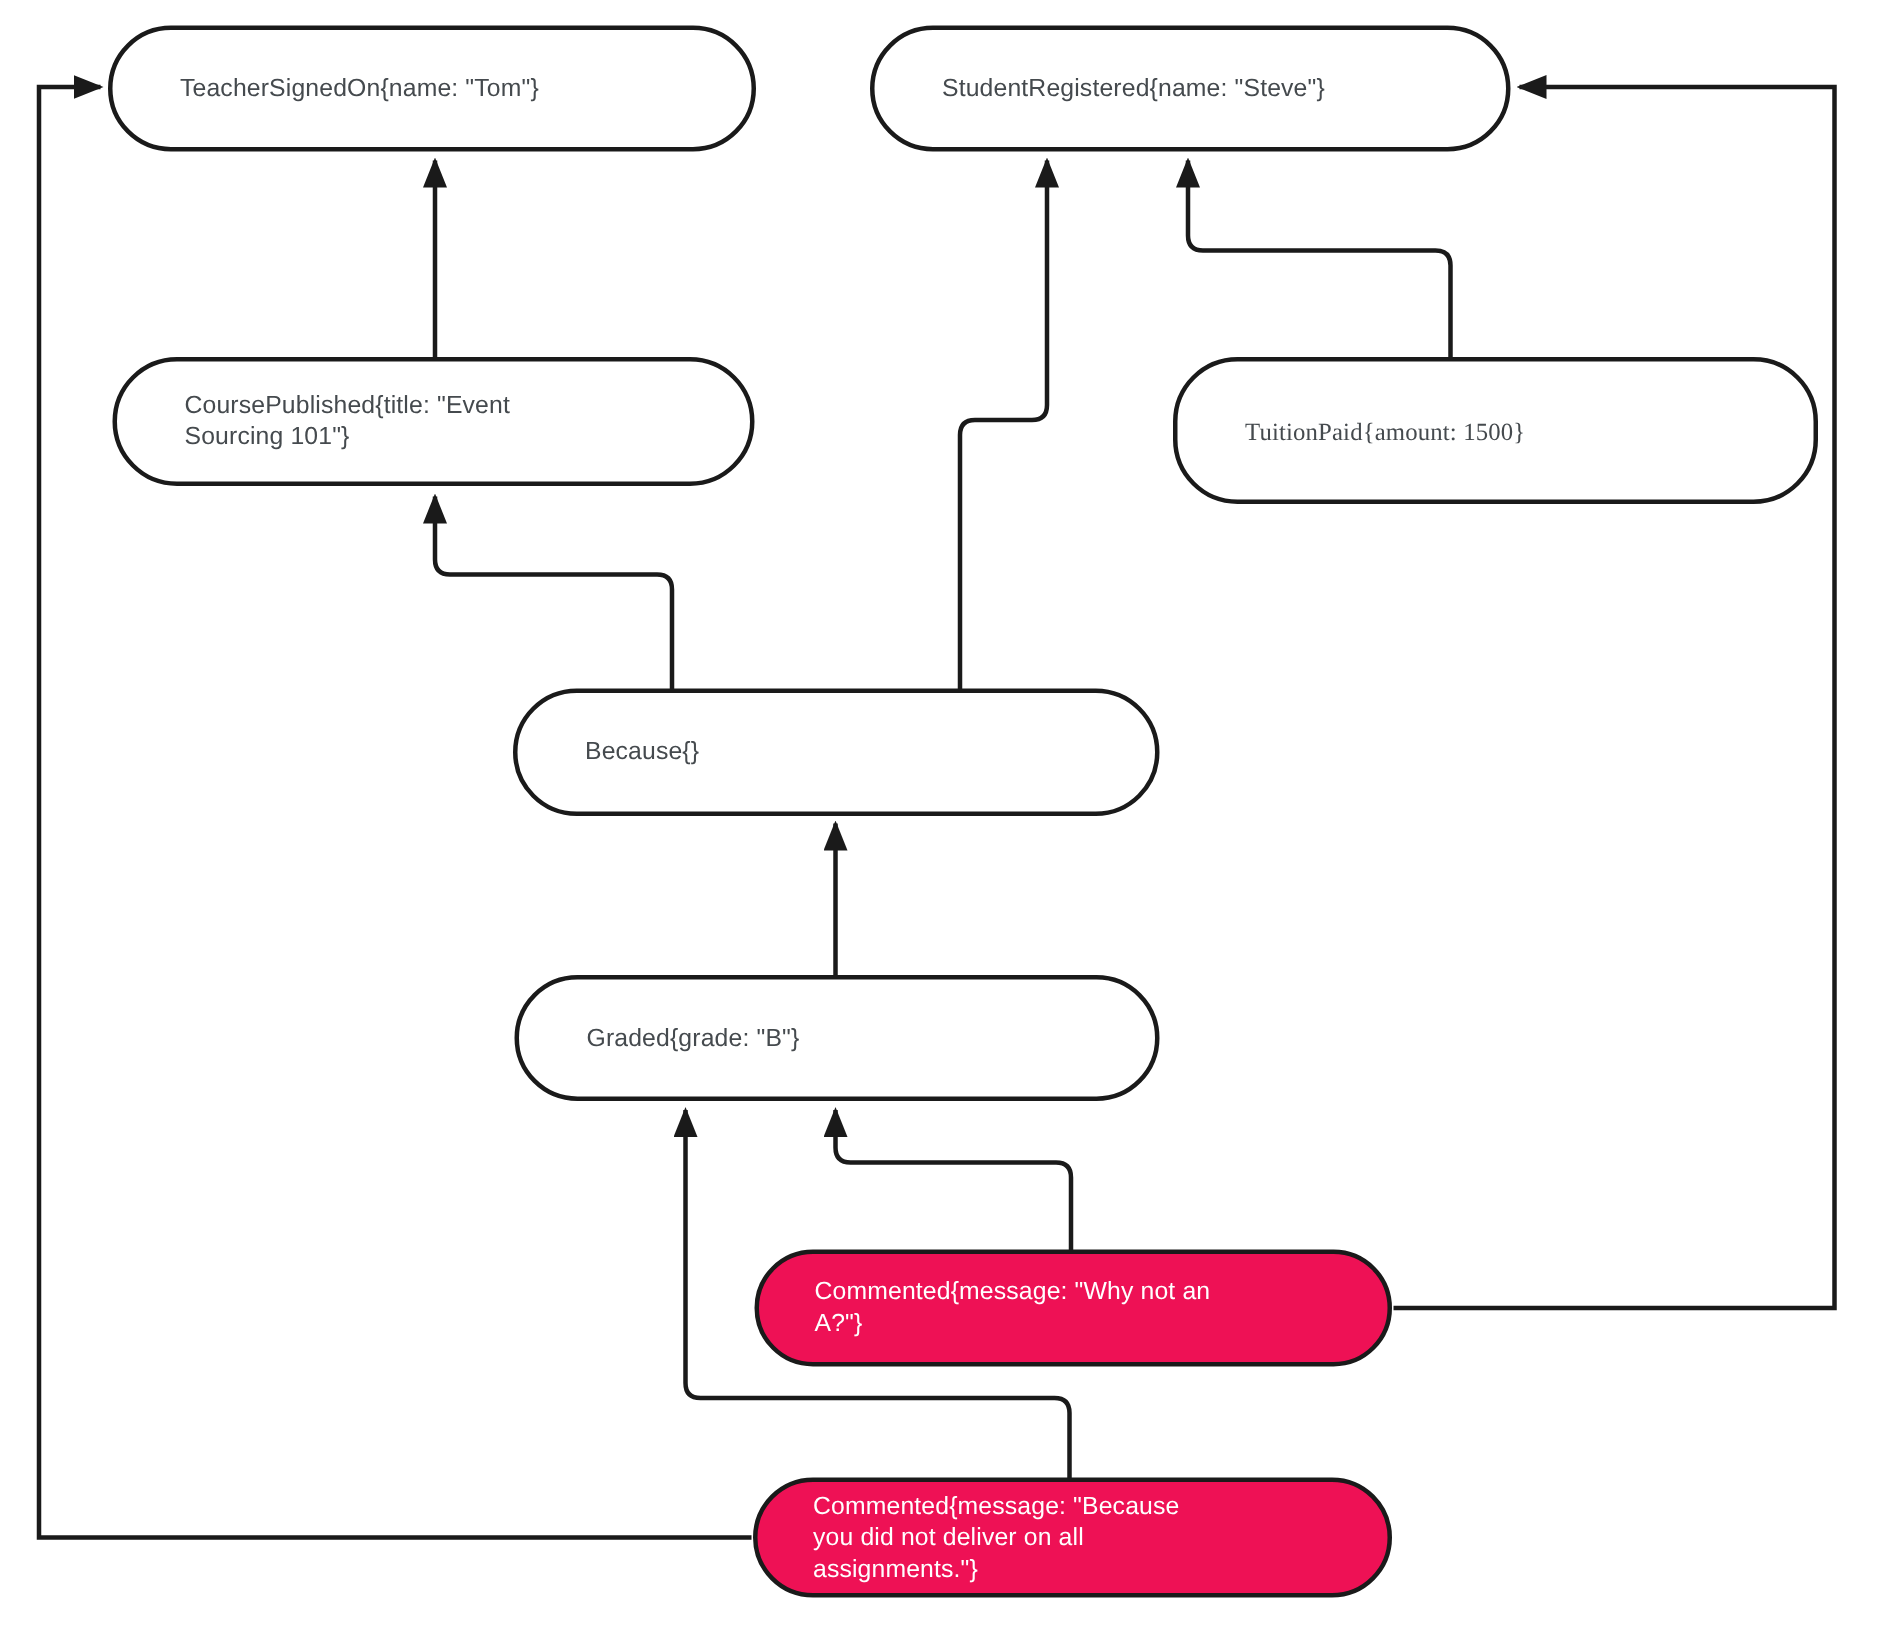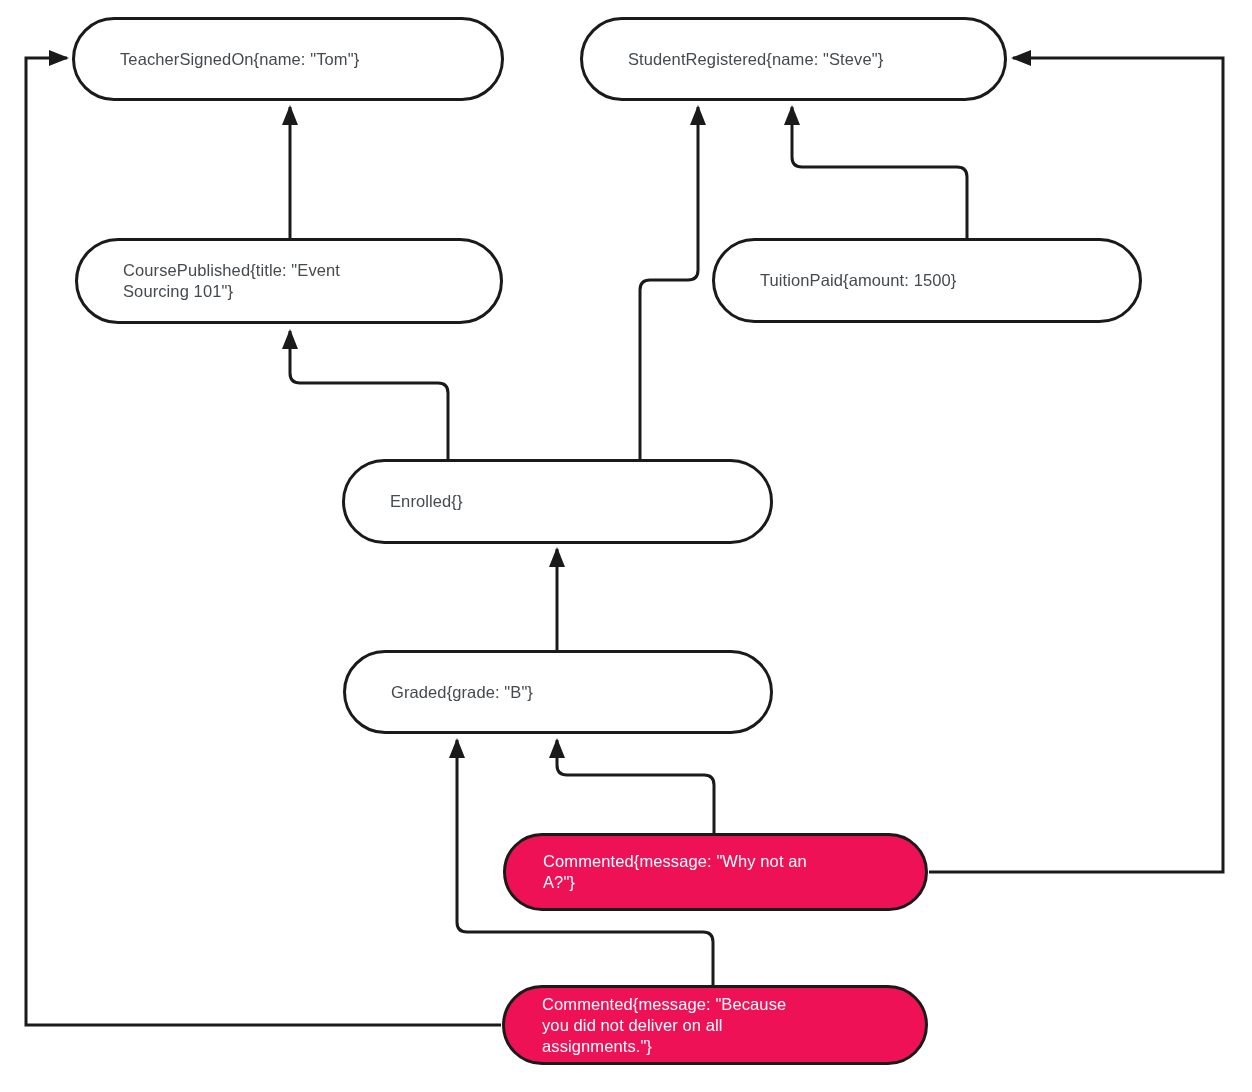--- a/index.html
+++ b/index.html
@@ -32,21 +32,21 @@
   .node.highlight{
     background:#EE1155;
     color:#ffffff;
     padding-left:37px;
     border-radius:40px;
   }
   
   #n-teacher   {left:72px;  top:17px;  width:432px; height:84px;}
   #n-student   {left:580px; top:17px;  width:427px; height:84px;}
   #n-course    {left:75px;  top:238px; width:428px; height:86px;}
-  #n-tuition   {left:712px; top:238px; width:430px; height:85px;}
+  #n-tuition   {left:782px; top:238px; width:430px; height:98px;font-family:Liberation Serif, serif;}
   #n-enrolled  {left:342px; top:459px; width:431px; height:85px;}
   #n-graded    {left:343px; top:650px; width:430px; height:84px;}
   #n-comment1  {left:503px; top:833px; width:425px; height:78px;}
   #n-comment2  {left:502px; top:985px; width:426px; height:80px;}
 </style>
 </head>
 <body>
 
 <div class="canvas">
 
@@ -87,21 +87,21 @@
   <div class="node" id="n-course">
     <span>CoursePublished{title: "Event
 Sourcing 101"}</span>
   </div>
 
   <div class="node" id="n-tuition">
     <span>TuitionPaid{amount: 1500}</span>
   </div>
 
   <div class="node" id="n-enrolled">
-    <span>Enrolled{}</span>
+    <span>Because{}</span>
   </div>
 
   <div class="node" id="n-graded">
     <span>Graded{grade: "B"}</span>
   </div>
 
   <div class="node highlight" id="n-comment1">
     <span>Commented{message: "Why not an
 A?"}</span>
   </div>

